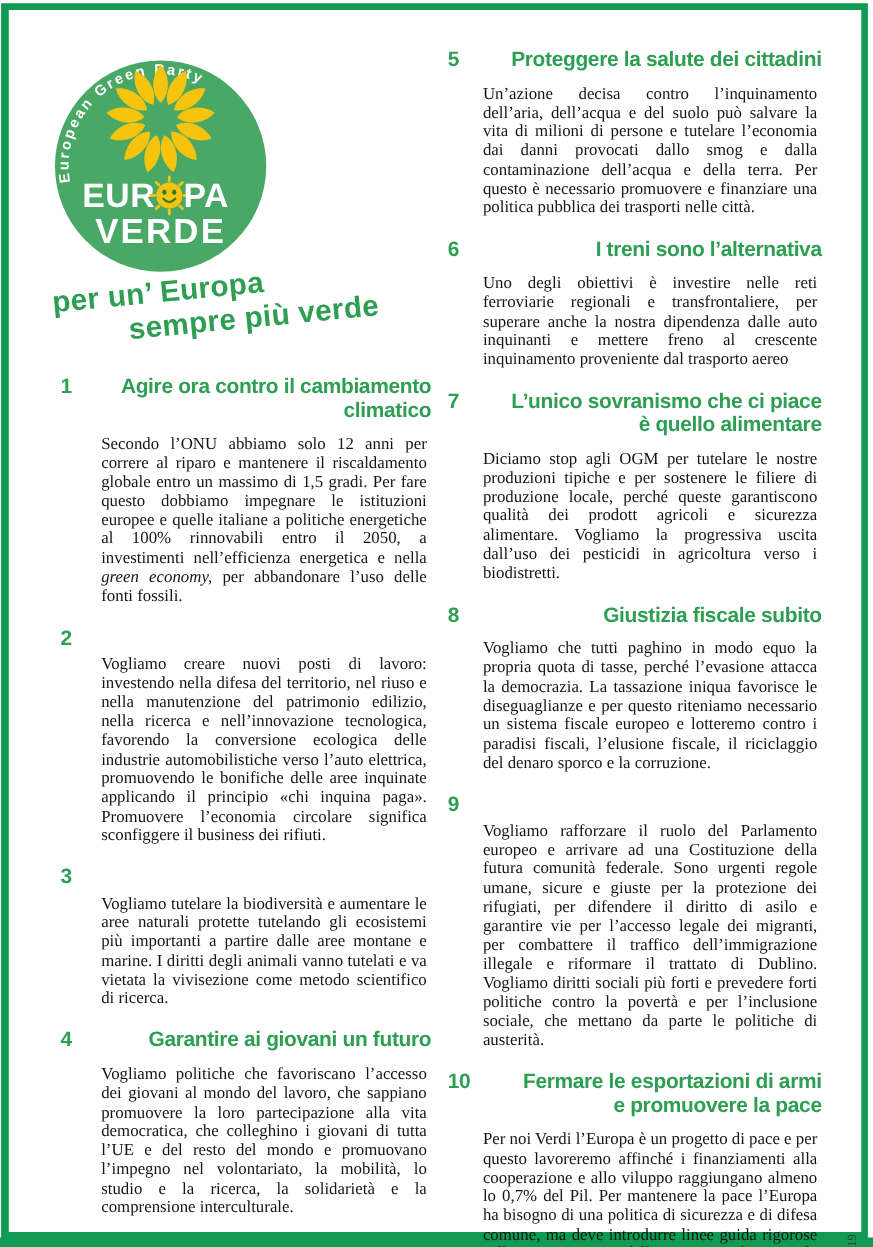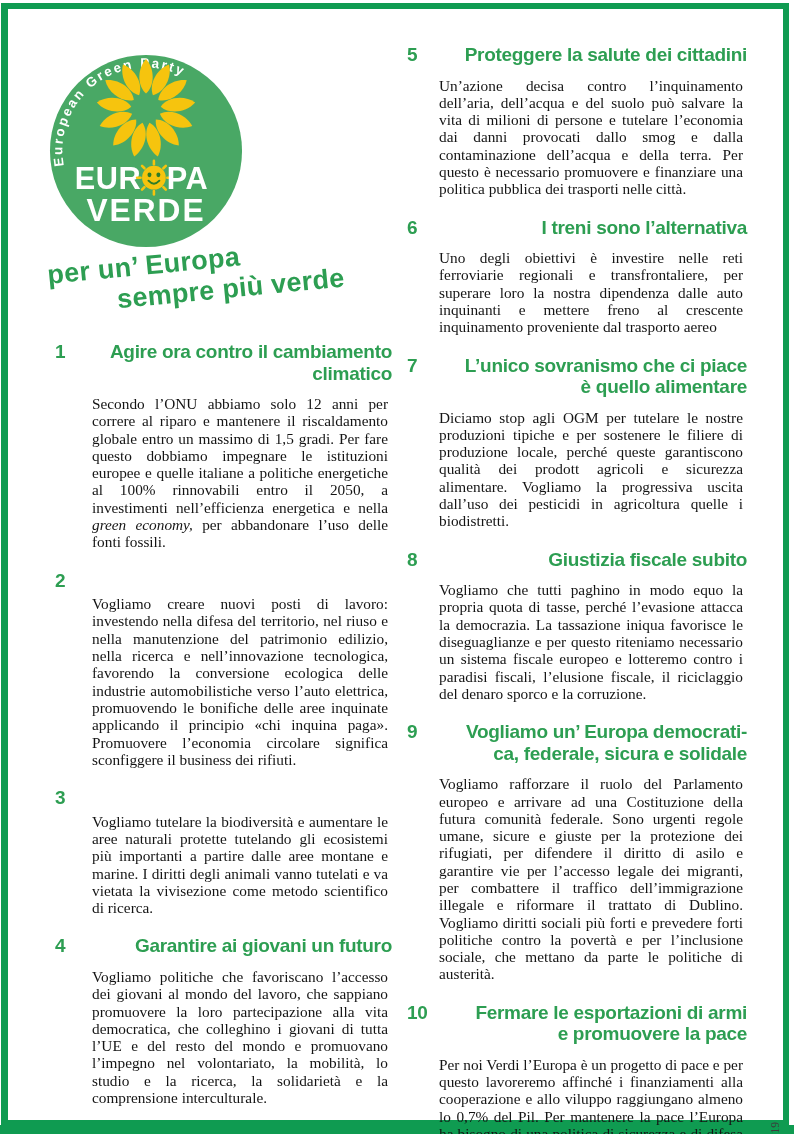--- a/index.html
+++ b/index.html
@@ -136,35 +136,34 @@
     </div>
   <div class="col col-right">
       <div class="section">
         <div class="sec-num">5</div>
         <h2 class="sec-title">Proteggere la salute dei cittadini</h2>
         <p class="sec-body"><span>Un’azione decisa contro l’inquinamento dell’aria, dell’acqua e del suolo può salvare la vita di milioni di persone e tutelare l’economia dai danni provocati dallo smog e dalla contaminazione dell’acqua e della terra. Per questo è necessario promuovere e finanziare una politica pubblica dei trasporti nelle città.</span></p>
       </div>
       <div class="section">
         <div class="sec-num">6</div>
         <h2 class="sec-title">I treni sono l’alternativa</h2>
-        <p class="sec-body"><span>Uno degli obiettivi è investire nelle reti ferroviarie regionali e transfrontaliere, per superare loro la nostra dipendenza dalle auto inquinanti e mettere freno al crescente inquinamento proveniente dal trasporto aereo</span></p>
+        <p class="sec-body"><span>Uno degli obiettivi è investire nelle reti ferroviarie regionali e transfrontaliere, per superare anche la nostra dipendenza dalle auto inquinanti e mettere freno al crescente inquinamento proveniente dal trasporto aereo</span></p>
       </div>
       <div class="section">
         <div class="sec-num">7</div>
         <h2 class="sec-title">L’unico sovranismo che ci piace<br>è quello alimentare</h2>
-        <p class="sec-body"><span>Diciamo stop agli OGM per tutelare le nostre produzioni tipiche e per sostenere le filiere di produzione locale, perché queste garantiscono qualità dei prodott agricoli e sicurezza alimentare. Vogliamo la progressiva uscita dall’uso dei pesticidi in agricoltura quelle i biodistretti.</span></p>
+        <p class="sec-body"><span>Diciamo stop agli OGM per tutelare le nostre produzioni tipiche e per sostenere le filiere di produzione locale, perché queste garantiscono qualità dei prodott agricoli e sicurezza alimentare. Vogliamo la progressiva uscita dall’uso dei pesticidi in agricoltura verso i biodistretti.</span></p>
       </div>
       <div class="section">
         <div class="sec-num">8</div>
         <h2 class="sec-title">Giustizia fiscale subito</h2>
         <p class="sec-body"><span>Vogliamo che tutti paghino in modo equo la propria quota di tasse, perché l’evasione attacca la democrazia. La tassazione iniqua favorisce le diseguaglianze e per questo riteniamo necessario un sistema fiscale europeo e lotteremo contro i paradisi fiscali, l’elusione fiscale, il riciclaggio del denaro sporco e la corruzione.</span></p>
       </div>
       <div class="section">
         <div class="sec-num">9</div>
-        <h2 class="sec-title">Vogliamo un’ Europa democrati-<br>ca, federale, sicura e solidale</h2>
         <p class="sec-body"><span>Vogliamo rafforzare il ruolo del Parlamento europeo e arrivare ad una Costituzione della futura comunità federale. Sono urgenti regole umane, sicure e giuste per la protezione dei rifugiati, per difendere il diritto di asilo e garantire vie per l’accesso legale dei migranti, per combattere il traffico dell’immigrazione illegale e riformare il trattato di Dublino. Vogliamo diritti sociali più forti e prevedere forti politiche contro la povertà e per l’inclusione sociale, che mettano da parte le politiche di austerità.</span></p>
       </div>
       <div class="section">
         <div class="sec-num">10</div>
         <h2 class="sec-title">Fermare le esportazioni di armi<br>e promuovere la pace</h2>
         <p class="sec-body"><span>Per noi Verdi l’Europa è un progetto di pace e per questo lavoreremo affinché i finanziamenti alla cooperazione e allo viluppo raggiungano almeno lo 0,7% del Pil. Per mantenere la pace l’Europa ha bisogno di una politica di sicurezza e di difesa comune, ma deve introdurre linee guida rigorose sulle esportazioni delle armi e favorire la conversone dell’industria bellica.</span></p>
       </div>
     </div>
 
   <div class="note">committente responsabile: giorgio pedrotti, tesoriere dei verdi del trentino - 2019</div>

